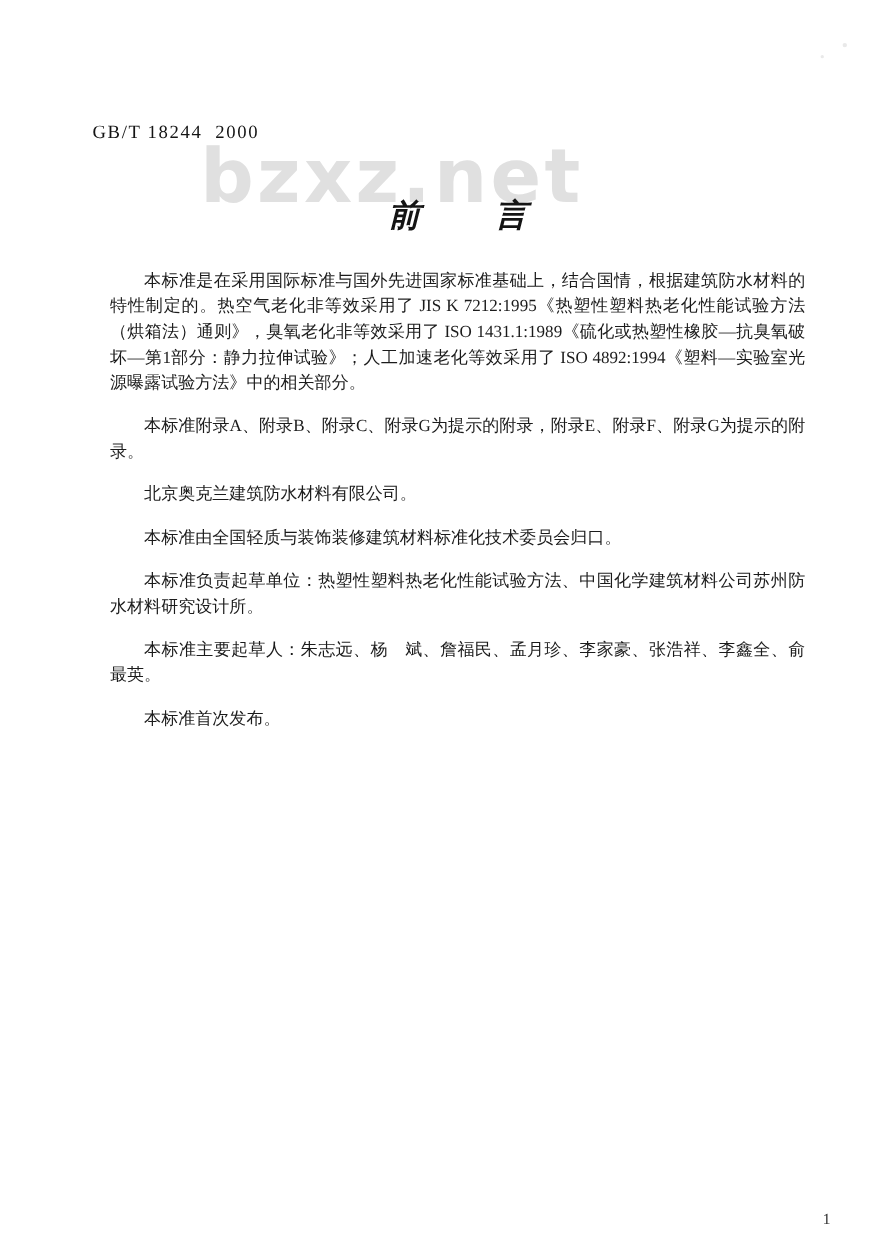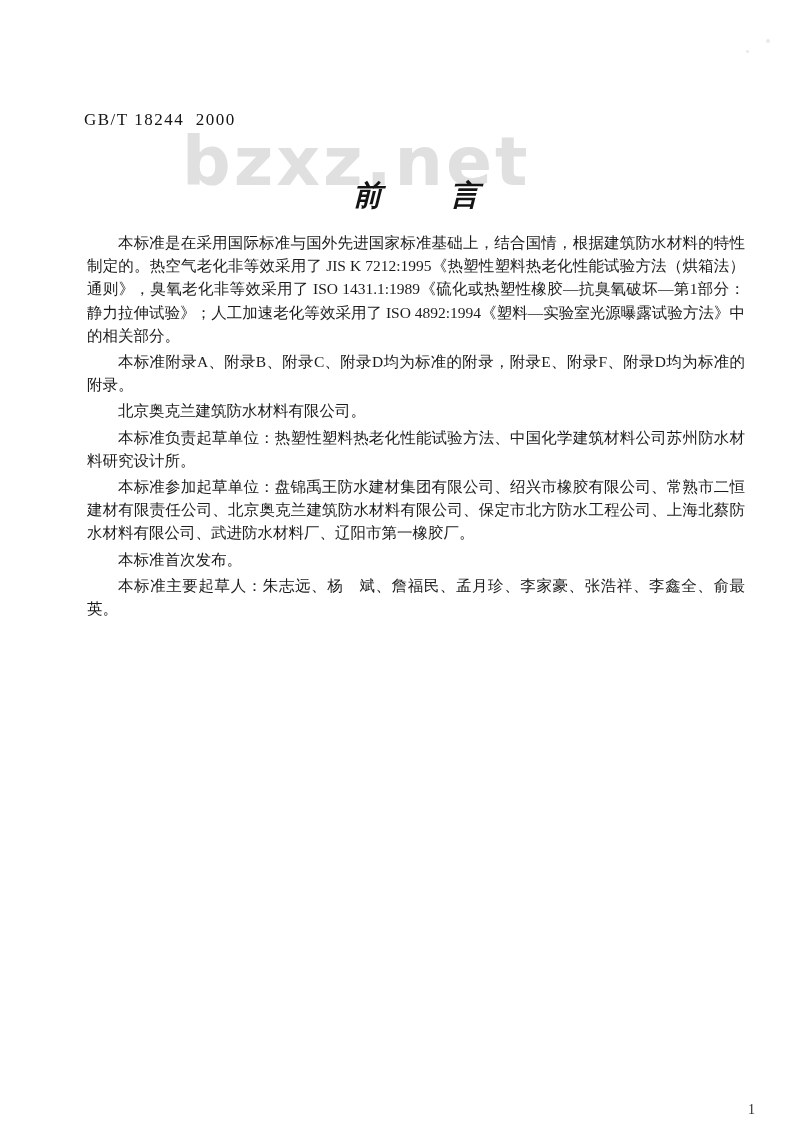--- a/index.html
+++ b/index.html
@@ -56,21 +56,21 @@
     left: 84px;
     top: 228px;
     width: 664px;
     font-size: 15.5px;
     line-height: 23.2px;
     color: #1b1b1b;
     text-align: justify;
   }
   .body-text p {
     text-indent: 2em;
-    margin: 3px;
+    margin: 16px;
   }
   .page-number {
     position: absolute;
     left: 748px;
     top: 1102px;
     font-size: 14px;
     color: #2e2e2e;
   }
   .speck {
     position: absolute;
@@ -86,26 +86,26 @@
 <div class="page">
 
   <div class="watermark">bzxz.net</div>
 
   <div class="std-number">GB/T 18244  2000</div>
 
   <div class="doc-title">前 言</div>
 
   <div class="body-text">
     <p>本标准是在采用国际标准与国外先进国家标准基础上，结合国情，根据建筑防水材料的特性制定的。热空气老化非等效采用了 JIS K 7212:1995《热塑性塑料热老化性能试验方法（烘箱法）通则》，臭氧老化非等效采用了 ISO 1431.1:1989《硫化或热塑性橡胶—抗臭氧破坏—第1部分：静力拉伸试验》；人工加速老化等效采用了 ISO 4892:1994《塑料—实验室光源曝露试验方法》中的相关部分。</p>
-    <p>本标准附录A、附录B、附录C、附录D均为标准的附录，附录E、附录F、附录D均为标准的附录。</p>
+    <p>本标准附录A、附录B、附录C、附录G为提示的附录，附录E、附录F、附录G为提示的附录。</p>
     <p>北京奥克兰建筑防水材料有限公司。</p>
+    <p>本标准由全国轻质与装饰装修建筑材料标准化技术委员会归口。</p>
     <p>本标准负责起草单位：热塑性塑料热老化性能试验方法、中国化学建筑材料公司苏州防水材料研究设计所。</p>
-    <p>本标准参加起草单位：盘锦禹王防水建材集团有限公司、绍兴市橡胶有限公司、常熟市二恒建材有限责任公司、北京奥克兰建筑防水材料有限公司、保定市北方防水工程公司、上海北蔡防水材料有限公司、武进防水材料厂、辽阳市第一橡胶厂。</p>
+    <p>本标准主要起草人：朱志远、杨　斌、詹福民、孟月珍、李家豪、张浩祥、李鑫全、俞最英。</p>
     <p>本标准首次发布。</p>
-    <p>本标准主要起草人：朱志远、杨　斌、詹福民、孟月珍、李家豪、张浩祥、李鑫全、俞最英。</p>
   </div>
 
   <div class="page-number">1</div>
 
   <div class="speck speck-1"></div>
   <div class="speck speck-2"></div>
 
 </div>
 
 </body></html>

